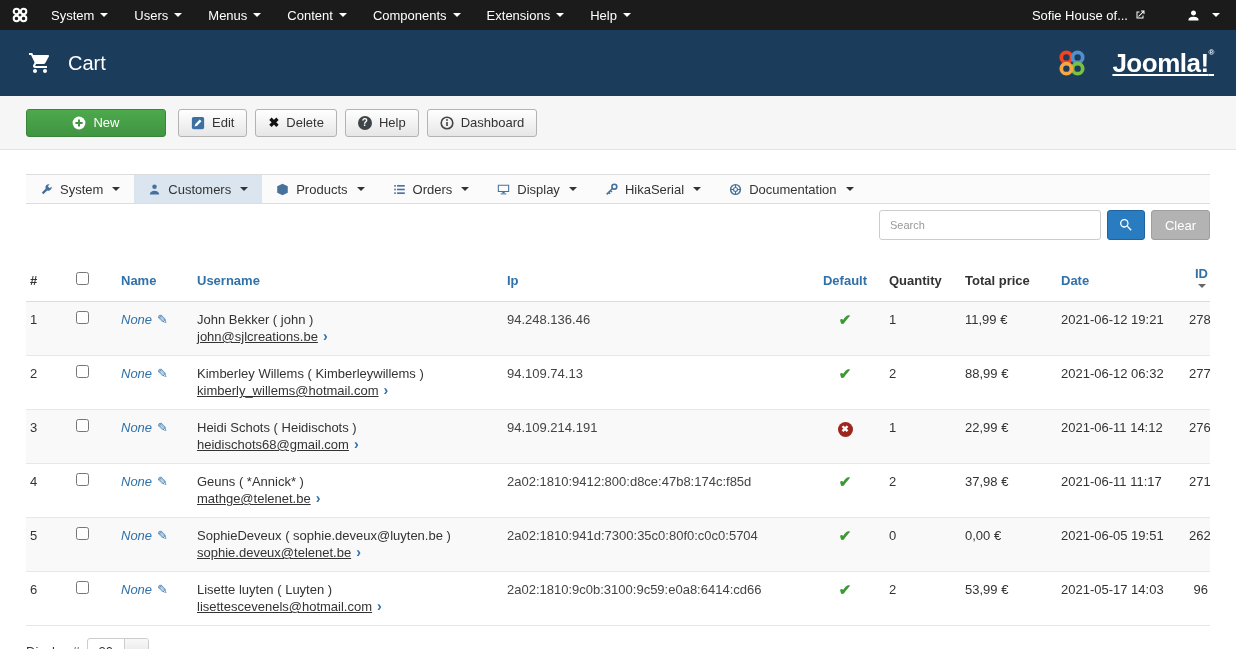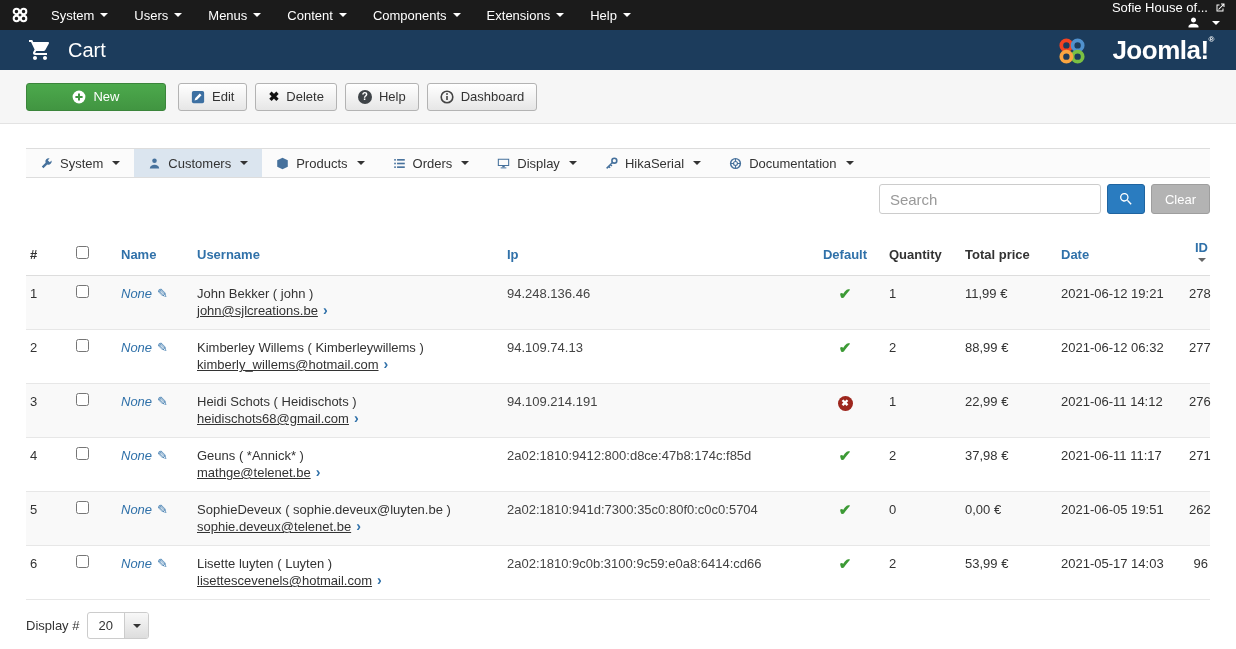--- a/index.html
+++ b/index.html
@@ -8,30 +8,30 @@
   a { text-decoration:none; cursor:pointer; }
 
   
   .topbar { height:30px; background:#1b1b1b; display:flex; align-items:center;
     color:#fff; padding:0 0 0 12px; }
   .topbar .jmark { display:flex; align-items:center; margin-right:10px; }
   .tmenu { display:flex; align-items:center; height:30px; padding:0 13px; color:#fff; }
   .caret { display:inline-block; width:0; height:0; border-left:4px solid transparent;
     border-right:4px solid transparent; border-top:4px solid currentColor;
     margin-left:6px; vertical-align:middle; }
-  .topbar-right { margin-left:auto; display:flex; align-items:flex-end; height:30px;flex-direction:column; }
+  .topbar-right { margin-left:auto; display:flex; align-items:flex-end; height:30px; }
   .site-link { display:flex; align-items:center; gap:6px; color:#fff; padding:0 10px; height:30px; }
   .user-menu { display:flex; align-items:center; gap:5px; color:#fff; padding:0 16px 0 30px; height:30px; }
 
   
-  .pagehead { height:40px; background:#1c3c5c; display:flex; align-items:center;
+  .pagehead { height:66px; background:#1c3c5c; display:flex; align-items:center;
     color:#fff; padding:0 22px 0 28px; }
   .pagehead .cart-ic { display:flex; align-items:center; margin-right:16px; }
   .page-title { font-size:20px; font-weight:400; color:#fff; }
-  .brand { margin-left:auto; display:flex; align-items:flex-end; gap:25px; }
+  .brand { margin-left:auto; display:flex; align-items:flex-start; gap:25px;text-decoration:underline; }
   .brand-text { font-size:26px; font-weight:bold; color:#fff; letter-spacing:-0.5px; }
   .brand-text sup { font-size:8px; vertical-align:top; }
 
   
   .toolbar { background:#f6f6f6; border-bottom:1px solid #e3e3e3; padding:13px 26px; height:54px;
     display:flex; align-items:center; gap:8px; }
   .btn { display:inline-flex; align-items:center; gap:7px; height:28px; padding:0 12px;
     border:1px solid #b3b3b3; border-radius:3px; background:linear-gradient(#ffffff,#e6e6e6);
     color:#333; font-size:13px; cursor:pointer; font-family:inherit;justify-content:center; }
   .btn-new { background:linear-gradient(#4ca94c,#419541); border-color:#3b853b; color:#fff;
@@ -47,21 +47,21 @@
   .subnav { margin-top:24px; height:30px; display:flex; align-items:stretch;
     border-top:1px solid #ddd; border-bottom:1px solid #ddd; background:#fbfbfb; }
   .snav-item { display:flex; align-items:center; gap:7px; padding:0 14px; color:#333; }
   .snav-item .snav-ic { color:#46719c; display:flex; align-items:center; }
   .snav-item.active { background:#dbe5ef; }
   .snav-item .caret { color:#333; margin-left:2px; }
 
   
   .searchrow { margin-top:6px; display:flex; justify-content:flex-end; align-items:center; gap:6px; }
   .search-input { width:222px; height:30px; border:1px solid #ccc; border-radius:3px;
-    padding:0 10px; font-size:15px; font-family:inherit; color:#333; }
+    padding:0 10px; font-size:11px; font-family:inherit; color:#333; }
   .search-input::placeholder { color:#999; }
   .btn-search { width:38px; height:30px; background:#2a7cc0; border:1px solid #1f64a0;
     border-radius:3px; display:inline-flex; align-items:center; justify-content:center; cursor:pointer; }
   .btn-clear { height:30px; padding:0 13px; background:#b3b3b3; border:1px solid #9e9e9e;
     border-radius:3px; color:#fff; font-size:13px; cursor:pointer; font-family:inherit; }
 
   
   table { width:100%; border-collapse:collapse; margin-top:10px; table-layout:fixed; }
   th { text-align:left; vertical-align:bottom; padding:16px 5px 13px; font-weight:bold;
     font-size:13px; color:#333; border-bottom:1px solid #ddd; }

